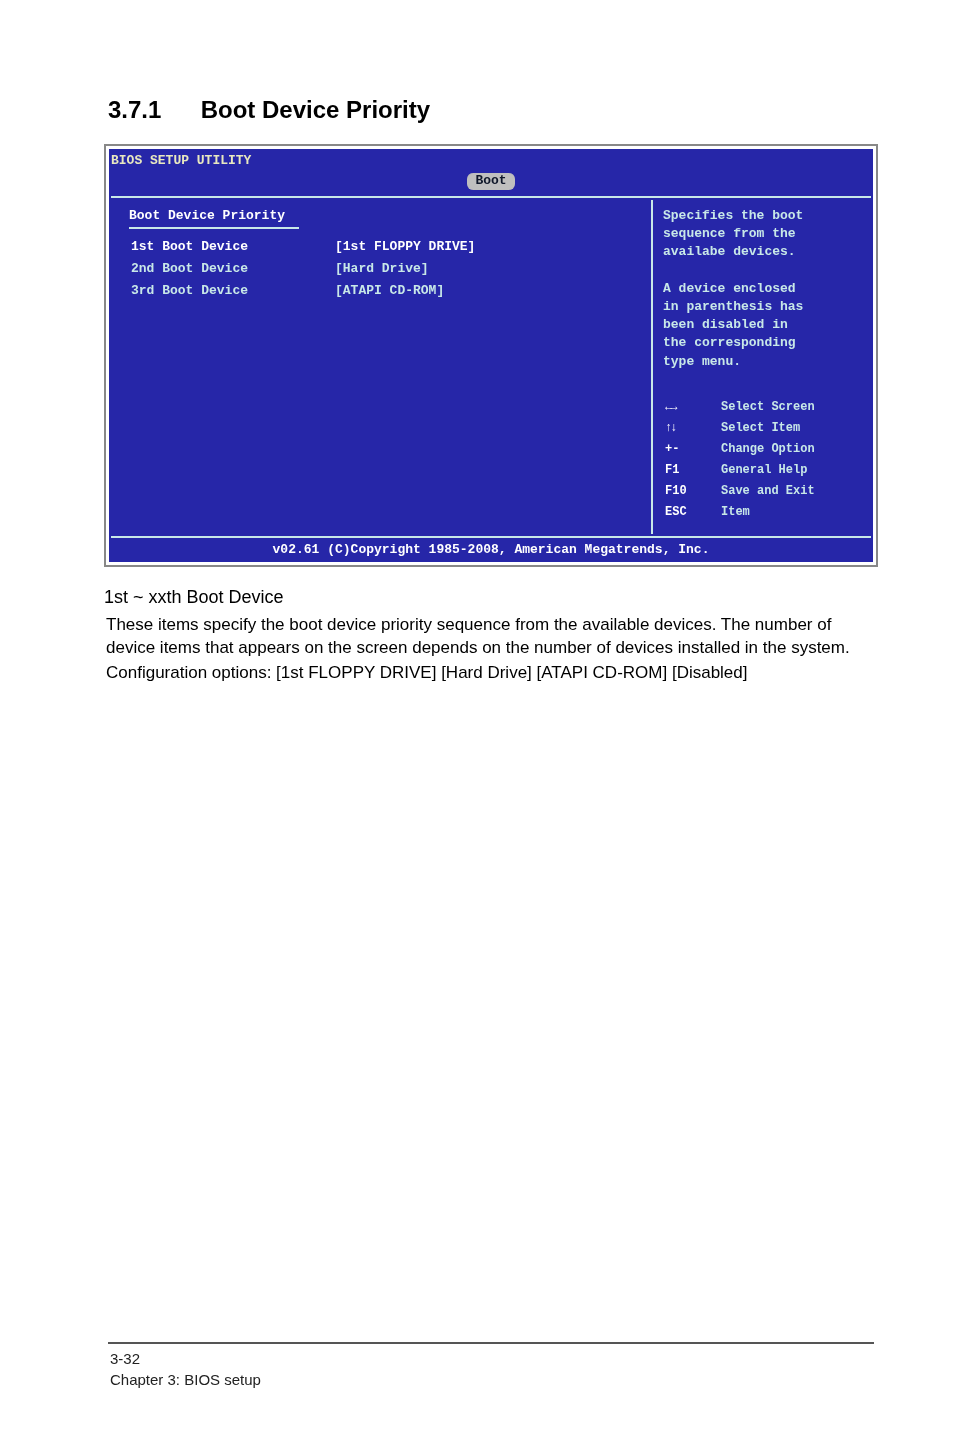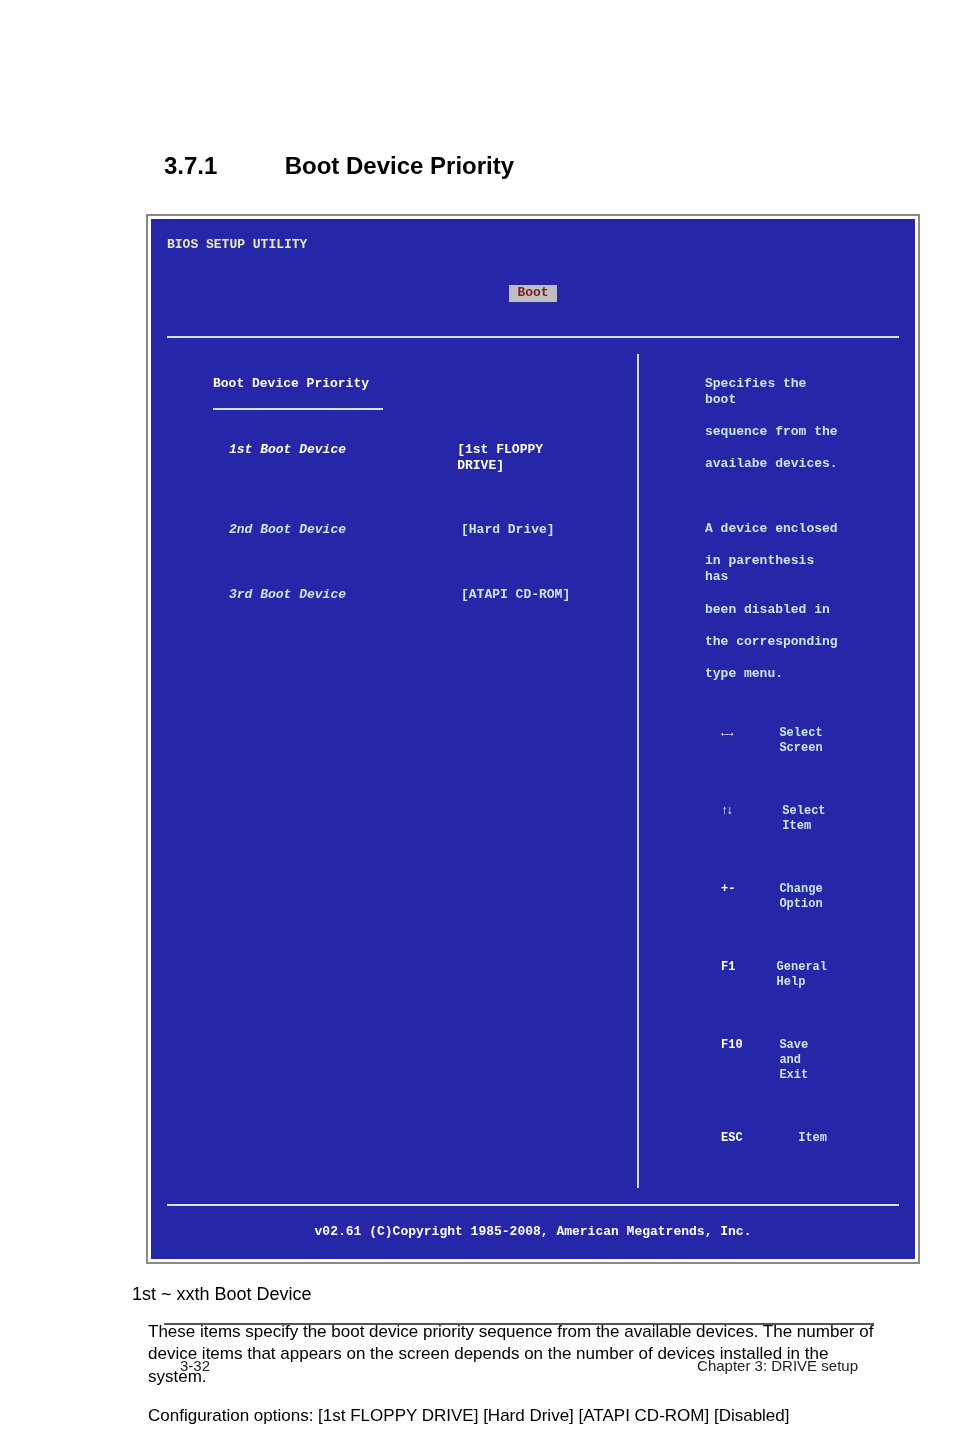--- a/index.html
+++ b/index.html
@@ -1,15 +1,15 @@
 <!DOCTYPE html>
 <html><head>
   <meta charset="utf-8">
   <style>
-    * { margin: 16px; padding: 0; box-sizing: border-box; }
+    * { margin: 2px; padding: 0; box-sizing: border-box; }
     body {
       width: 954px;
       height: 1438px;
       background: #fff;
       font-family: Arial, Helvetica, sans-serif;
       color: #000;
       position: relative;
       padding: 88px 80px 0 100px;
     }
     .section-heading {
@@ -36,24 +36,25 @@
       padding: 2px 0 0 0;
     }
     .bios-tabbar {
       display: flex;
       justify-content: center;
       color: #e8e8c0;
       padding-bottom: 2px;
     }
     .bios-tabbar .tab {
       background: #bfbfbf;
-      color: #7f1d1d;
+      color: #0f172a;
       padding: 0 6px;
       border-left: 2px solid #bfbfbf;
       border-right: 2px solid #bfbfbf;
+      border-radius: 6px;
     }
     .bios-body {
       display: flex;
       border-top: 2px solid #c8e8e8;
       border-bottom: 2px solid #c8e8e8;
     }
     .bios-left {
       flex: 1 1 auto;
       padding: 6px 10px 60px 14px;
       border-right: 2px solid #c8e8e8;
@@ -62,21 +63,21 @@
     .bios-left .panel-title {
       color: #ffffff;
       margin-bottom: 3px;
     }
     .bios-left .hr {
       border-top: 2px solid #c8e8e8;
       width: 170px;
       margin-bottom: 8px;
     }
     .bios-row { display: flex; }
-    .bios-row .label { width: 200px; font-style: italic; }
+    .bios-row .label { width: 200px; }
     .bios-row.sel .label, .bios-row.sel .value { color: #fff; }
     .bios-right {
       width: 212px;
       padding: 6px 8px 10px 2px;
       color: #c8e8e8;
     }
     .bios-help p { margin-bottom: 0; }
     .bios-keys { margin-top: 28px; font-size: 12px; }
     .bios-keys .pair { display: flex; }
     .bios-keys .pair .k { width: 52px; color: #ffffff; }
@@ -104,20 +105,21 @@
     }
     .page-footer .rule {
       border-top: 2px solid #555;
       margin-bottom: 4px;
     }
     .page-footer .line {
       display: flex;
       justify-content: space-between;
       font-size: 15px;
       color: #222;
+      flex-direction: column;
     }
   </style>
 </head>
 <body>
 
 <h2 class="section-heading">
   <span class="num">3.7.1</span>
   <span>Boot Device Priority</span>
 </h2>
 
@@ -187,15 +189,15 @@
 </div>
 
 <div class="subheading">1st ~ xxth Boot Device</div>
 <p class="body-text">These items specify the boot device priority sequence from the available devices. The number of device items that appears on the screen depends on the number of devices installed in the system.</p>
 <p class="body-text">Configuration options: [1st FLOPPY DRIVE] [Hard Drive] [ATAPI CD-ROM] [Disabled]</p>
 
 <div class="page-footer">
   <div class="rule"></div>
   <div class="line">
     <span>3-32</span>
-    <span>Chapter 3: DRIVE setup</span>
+    <span>Chapter 3: BIOS setup</span>
   </div>
 </div>
 
 </body></html>

